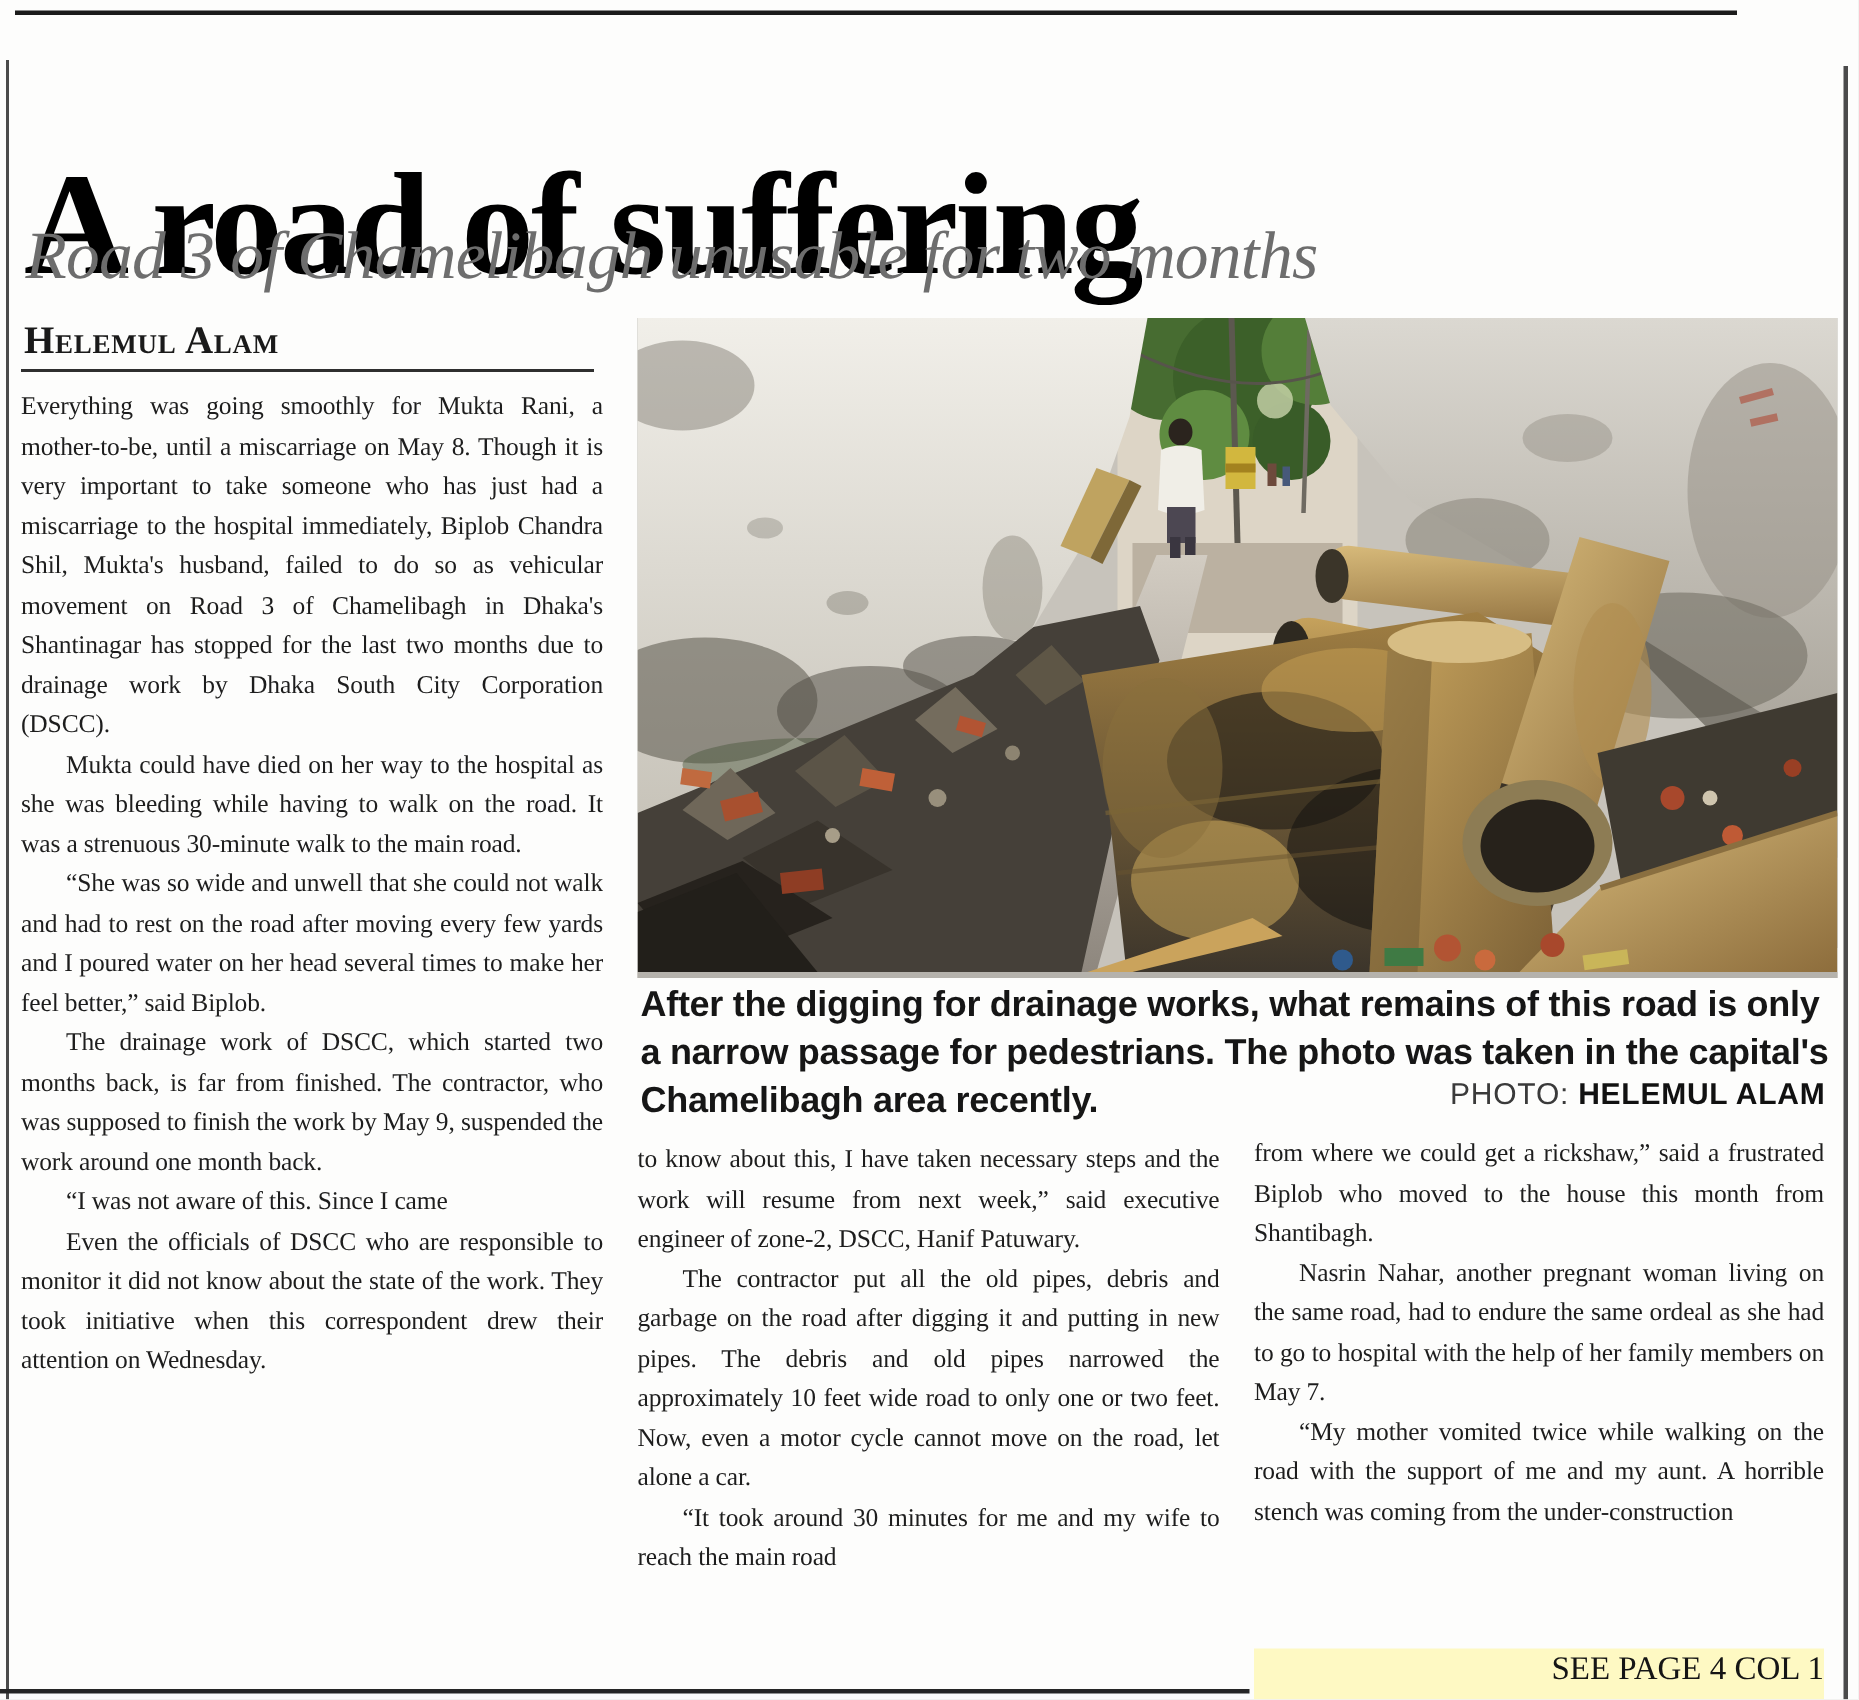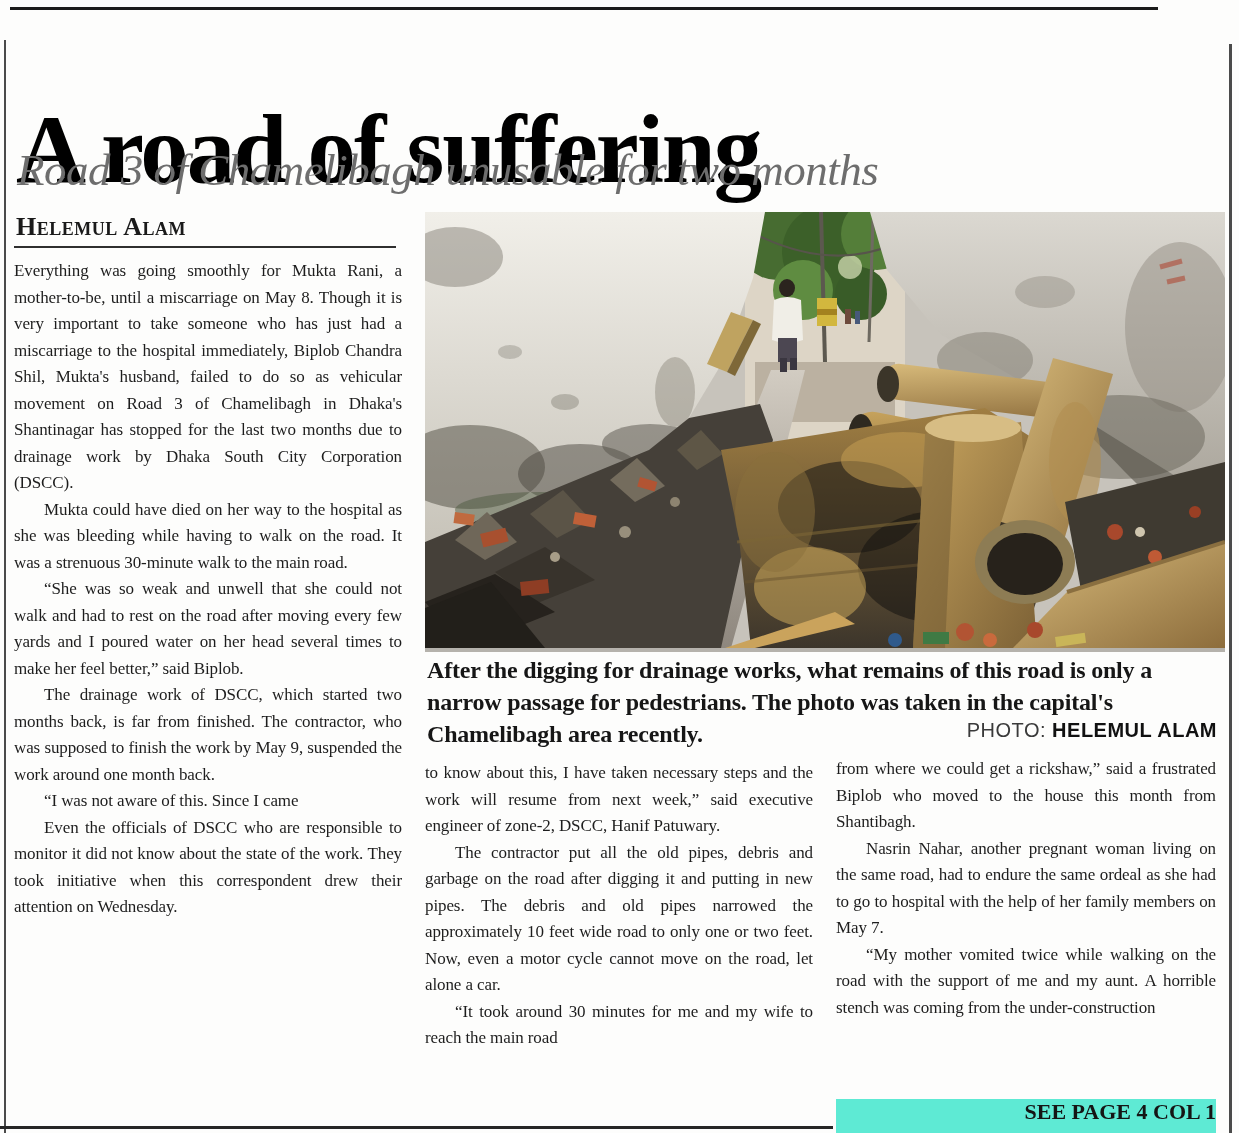--- a/index.html
+++ b/index.html
@@ -41,55 +41,55 @@
   .col-right{left:836px;top:756px; width:380px; height:373px; overflow:hidden;}
 
   .photo{
     position:absolute; left:425px; top:212px; width:800px; height:436px;
     overflow:hidden; border-bottom:4px solid #b5b2ac; background:#c7c3bb;
   }
   .photo svg{display:block;}
 
   .caption{
     position:absolute; left:427px; top:654px; width:800px;
-    font-family:Liberation Serif, serif; font-weight:bold;
+    font-family:Liberation Sans, sans-serif; font-weight:bold;
     font-size:24px; line-height:32px; letter-spacing:-0.2px; color:#161616;
   }
   .credit{
     position:absolute; top:719px; right:22px; white-space:nowrap;
     font-family:"Liberation Sans", sans-serif; font-size:20px; letter-spacing:0.5px;margin-left:12px;
   }
   .credit .label{font-weight:normal; color:#3a3a3a;}
   .credit .name{font-weight:bold; color:#111;}
 
   .jump{
     position:absolute; left:836px; top:1099px; width:380px; height:34px;
-    background:#5eead4; text-align:right;
-    font-size:22px; font-weight:bold; color:#151515; line-height:26px;
+    background:#fef9c3; text-align:right;
+    font-size:22px; font-weight:normal; color:#151515; line-height:26px;
   }
 </style>
 </head>
 <body>
 
 <div class="page">
 
   <div class="rule rule-top"></div>
   <div class="rule rule-left"></div>
   <div class="rule rule-right"></div>
   <div class="rule rule-bottom"></div>
 
   <h1 class="headline">A road of suffering</h1>
   <div class="subtitle">Road 3 of Chamelibagh unusable for two months</div>
   <div class="byline">Helemul Alam</div>
   <div class="rule rule-byline"></div>
 
   <div class="body-col col-left">
       <p>Everything was going smoothly for Mukta Rani, a mother-to-be, until a miscarriage on May 8. Though it is very important to take someone who has just had a miscarriage to the hospital immediately, Biplob Chandra Shil, Mukta's husband, failed to do so as vehicular movement on Road 3 of Chamelibagh in Dhaka's Shantinagar has stopped for the last two months due to drainage work by Dhaka South City Corporation (DSCC).</p>
       <p>Mukta could have died on her way to the hospital as she was bleeding while having to walk on the road. It was a strenuous 30-minute walk to the main road.</p>
-      <p>“She was so weak and unwell that she could not walk and had to rest on the road after moving every few yards and I poured water on her head several times to make her feel better,” said Biplob.</p>
+      <p>“She was so wide and unwell that she could not walk and had to rest on the road after moving every few yards and I poured water on her head several times to make her feel better,” said Biplob.</p>
       <p>The drainage work of DSCC, which started two months back, is far from finished. The contractor, who was supposed to finish the work by May 9, suspended the work around one month back.</p>
       <p>“I was not aware of this. Since I came</p>
       <p>Even the officials of DSCC who are responsible to monitor it did not know about the state of the work. They took initiative when this correspondent drew their attention on Wednesday.</p>
     </div>
 
   <div class="photo">
     <svg width="800" height="436" viewBox="0 0 800 436" aria-hidden="true">
       <defs>
         <linearGradient id="lwall" x1="0" y1="0" x2="0" y2="1">
             <stop offset="0" stop-color="#f1efe9"></stop>

